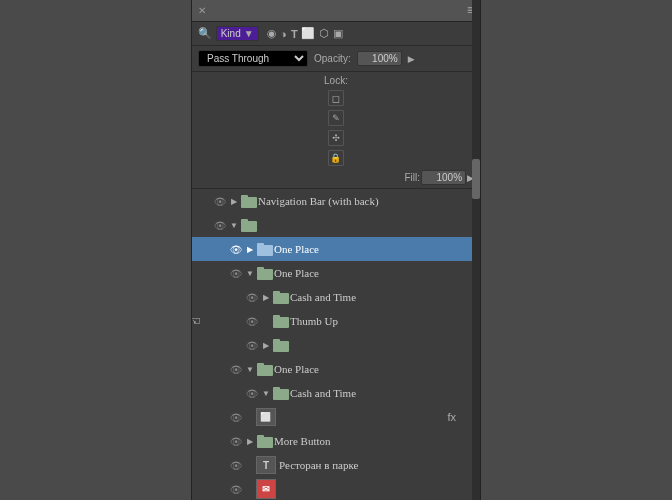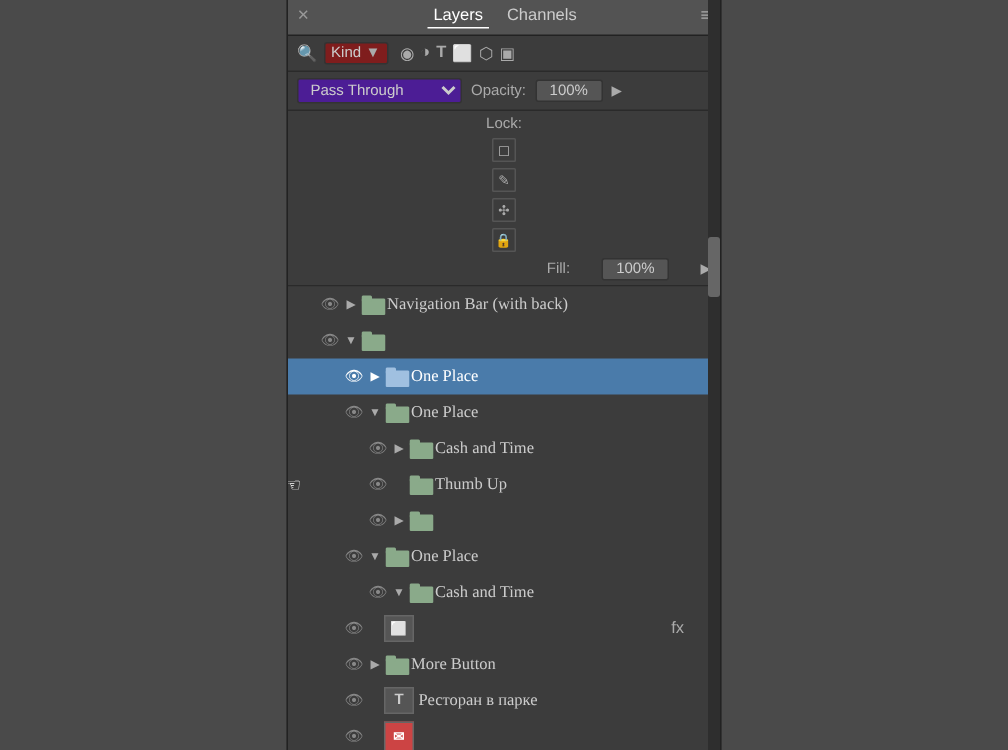--- a/index.html
+++ b/index.html
@@ -46,56 +46,56 @@
       display: flex;
       align-items: center;
       padding: 4px 6px;
       background: #3c3c3c;
       border-bottom: 1px solid #2a2a2a;
       gap: 4px;
     }
     .kind-selector {
       display: flex;
       align-items: center;
-      background: #7f1d1d;
+      background: #4c1d95;
       border: 1px solid #333;
       border-radius: 2px;
       padding: 1px 4px;
       font-size: 10px;
       color: #ccc;
     }
     .blend-row {
       display: flex;
       align-items: center;
       padding: 4px 6px;
       background: #3c3c3c;
       border-bottom: 1px solid #2a2a2a;
       gap: 6px;
     }
     .blend-select {
-      background: #4c1d95;
+      background: #000000;
       border: 1px solid #333;
       color: #ccc;
       font-size: 10px;
       padding: 1px 4px;
       border-radius: 2px;
       outline: none;
       width: 110px;
     }
     .label-text {
       font-size: 10px;
       color: #aaa;
     }
     .opacity-input {
       background: #555;
       border: 1px solid #333;
       color: #ccc;
       font-size: 10px;
       width: 45px;
-      text-align: center;
+      text-align: right;
       padding: 1px 3px;
       border-radius: 2px;
       outline: none;
     }
     .lock-row {
       display: flex;
       align-items: center;
       padding: 3px 6px;
       background: #3c3c3c;
       border-bottom: 1px solid #2a2a2a;
@@ -110,21 +110,21 @@
       justify-content: center;
       color: #aaa;
       font-size: 10px;
       cursor: pointer;
       border: 1px solid #555;
       border-radius: 1px;
     }
     .fill-section {
       display: flex;
       align-items: center;
-      gap: 21px;
+      gap: 1px;
       margin-left: auto;
     }
     .layers-list {
       overflow-y: auto;
       max-height: 340px;
       background: #3c3c3c;
     }
     .layer-item {
       display: flex;
       align-items: center;
@@ -220,24 +220,20 @@
       pointer-events: none;
     }
   </style>
 </head>
 <body>
 
 <div class="panel" style="position:relative;">
 
   <div class="panel-header">
     <span style="color:#999;font-size:10px;cursor:pointer;">✕</span>
-    <div class="panel-tabs">
-      <span class="tab active">Layers</span>
-      <span class="tab">Channels</span>
-    </div>
     <span style="color:#aaa;font-size:12px;cursor:pointer;">≡</span>
   </div>
 
   <div class="toolbar-row">
     <span style="color:#aaa;font-size:11px;">🔍</span>
     <div class="kind-selector">
       <span>Kind</span>
       <span style="margin-left:3px;color:#aaa;">▼</span>
     </div>
     <span style="color:#aaa;font-size:11px;margin-left:4px;">◉</span>

